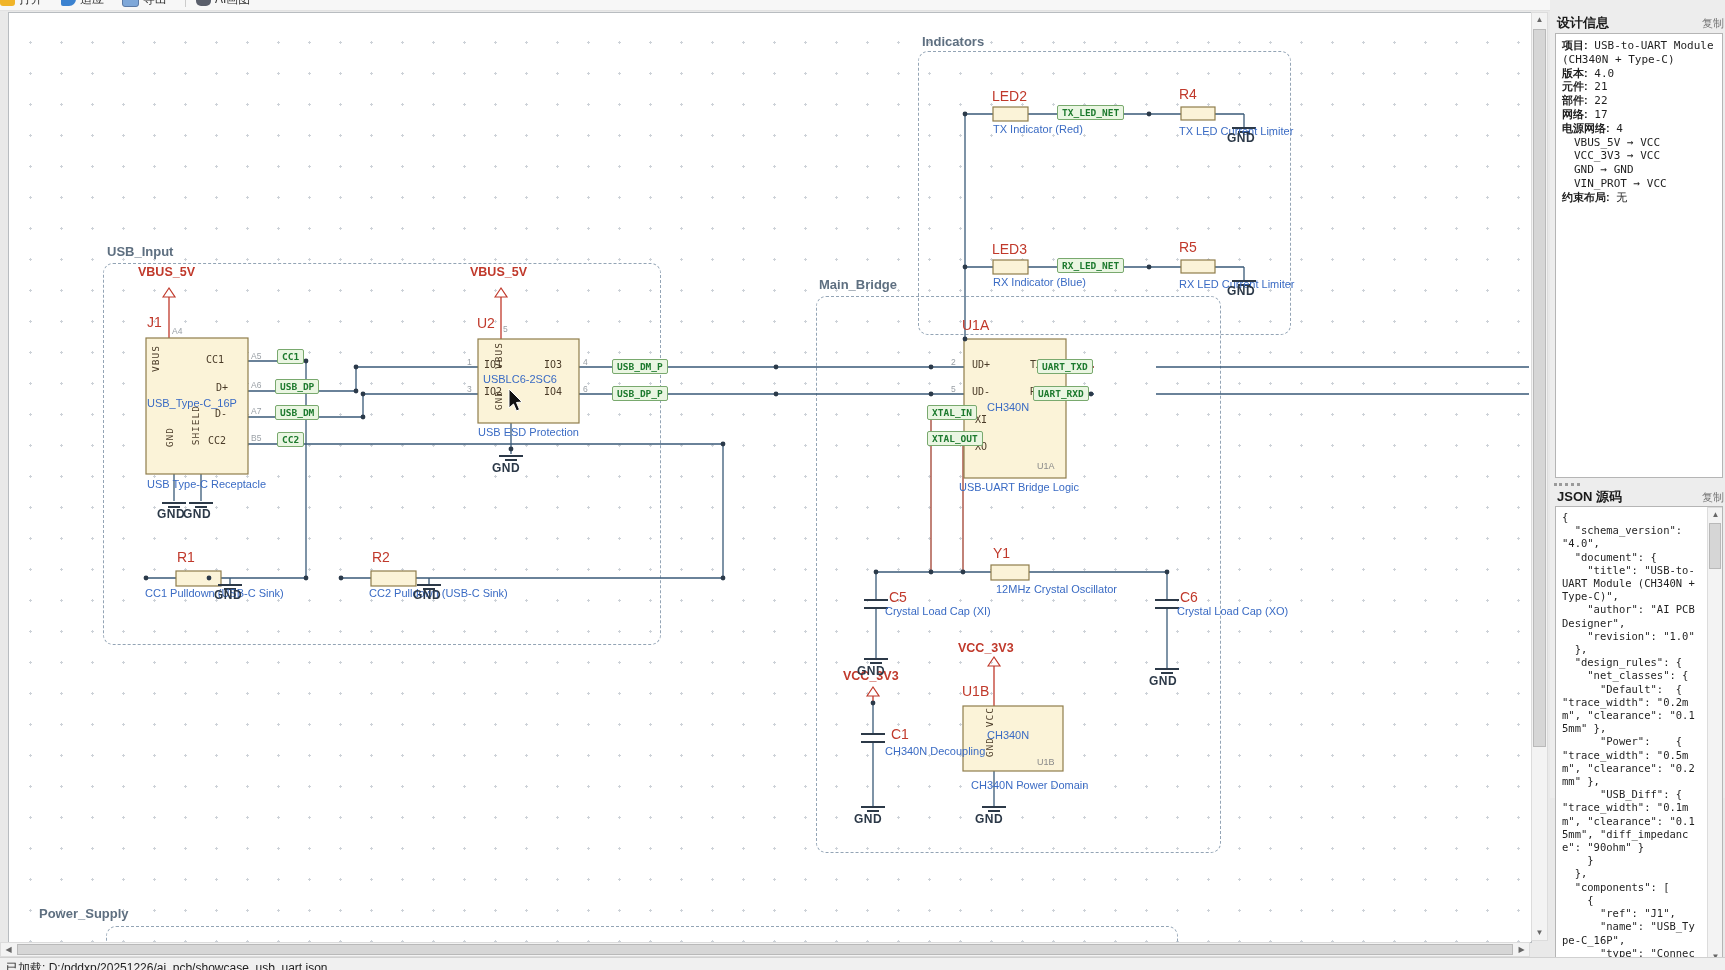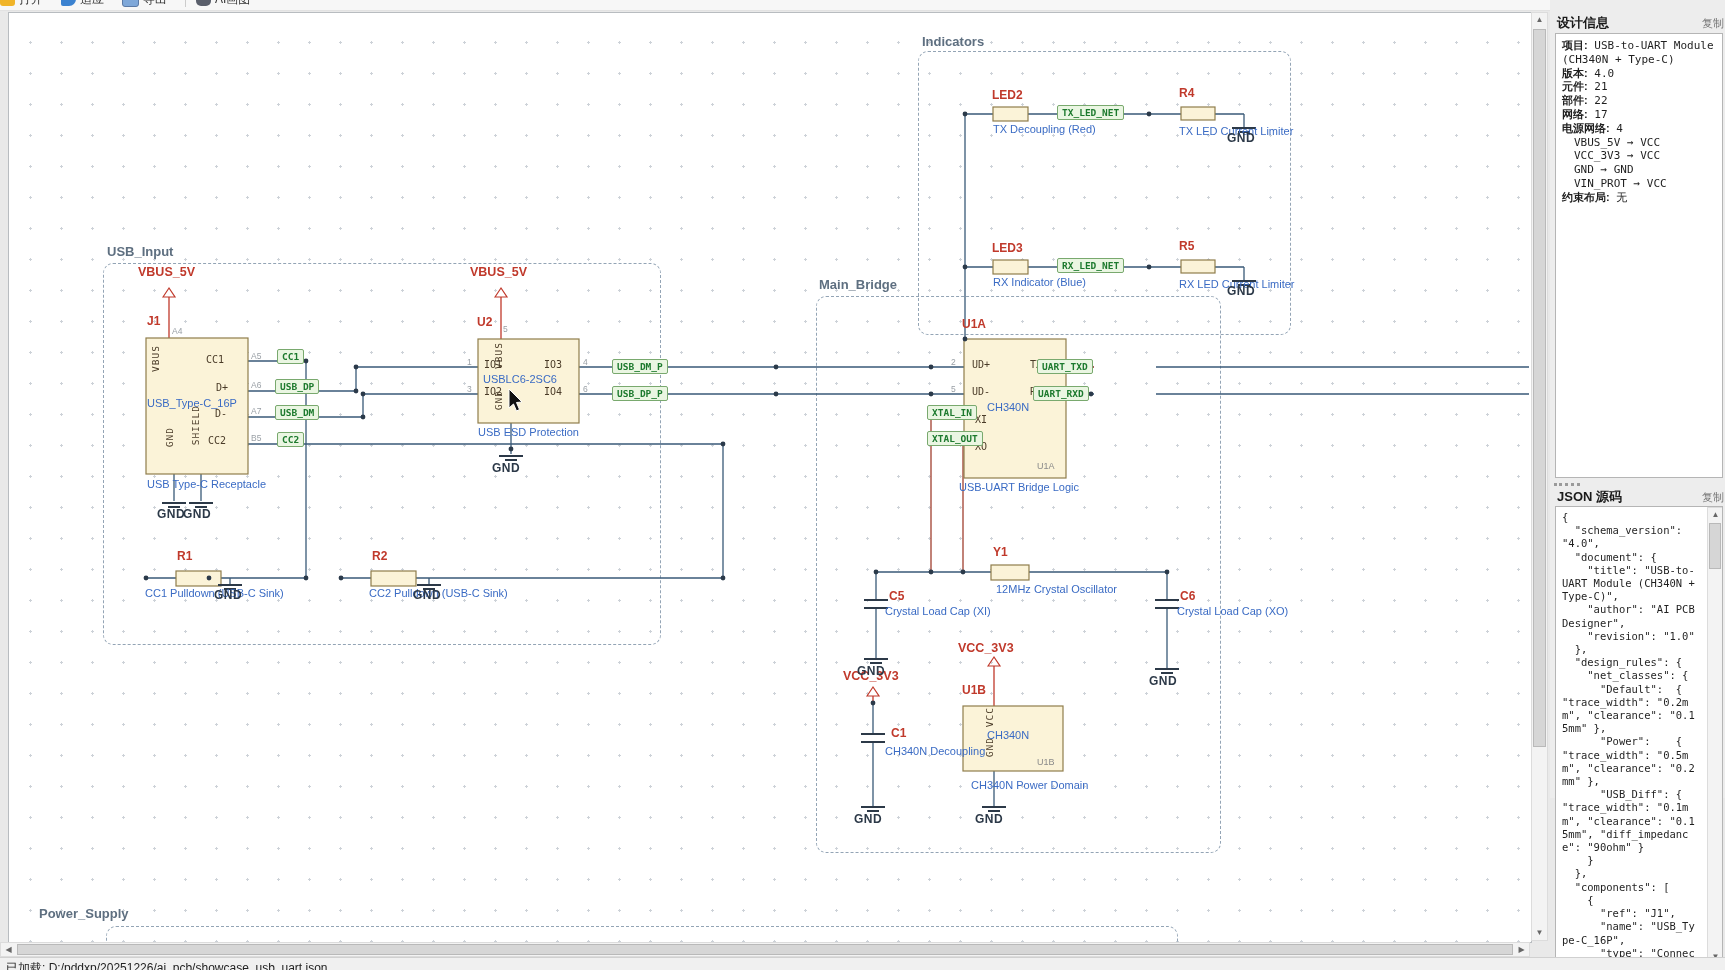--- a/index.html
+++ b/index.html
@@ -14,21 +14,21 @@
   .tsep{width:1px;height:16px;background:#ccc;margin:0 10px 0 0;}
   
   #canvas{position:absolute;left:8px;top:12px;width:1522px;height:929px;background:#fff;
           border:1px solid #b8bcc0;overflow:hidden;
           background-image:radial-gradient(#cdd2d8 1px,transparent 1.4px);
           background-size:31px 31px;background-position:6px 14px;}
   #sheet{position:absolute;left:-8px;top:-12px;width:1725px;height:970px;}
   #wires{position:absolute;left:0;top:0;pointer-events:none;}
   .secbox{position:absolute;border:1px dashed #93a4b5;border-radius:10px;}
   .sec{position:absolute;font-weight:bold;font-size:13px;color:#5e6f80;white-space:nowrap;}
-  .ref{position:absolute;font-weight:bold;font-size:12px;color:#c0392b;white-space:nowrap;}
+  .ref{position:absolute;font-weight:normal;font-size:14px;color:#c0392b;white-space:nowrap;}
   .val{position:absolute;font-size:11px;color:#3a6bc4;white-space:nowrap;}
   .desc{position:absolute;font-size:11px;color:#3a6bc4;white-space:nowrap;}
   .pname{position:absolute;font-family:"DejaVu Sans Mono",monospace;font-size:10px;color:#4a3b28;white-space:nowrap;}
   .vt{position:absolute;writing-mode:vertical-rl;transform:rotate(180deg);
       font-family:"DejaVu Sans Mono",monospace;font-size:9.5px;color:#4a3b28;letter-spacing:1px;}
   .pnum{position:absolute;font-size:8.5px;color:#9aa0a6;white-space:nowrap;}
   .tag{position:absolute;font-size:9px;color:#8a8a8a;white-space:nowrap;}
   .net{position:absolute;font-family:"DejaVu Sans Mono",monospace;font-weight:bold;font-size:9.5px;
        color:#1d7a2e;background:#eaf6e2;border:1px solid #79a96e;border-radius:2px;
        padding:1px 4px;white-space:nowrap;line-height:11px;}
@@ -205,21 +205,21 @@
   <div class="desc" style="left:146px;top:477px">USB Type-C Receptacle</div>
   <div class="desc" style="left:477px;top:425px">USB ESD Protection</div>
   <div class="desc" style="left:958px;top:480px">USB-UART Bridge Logic</div>
   <div class="desc" style="left:970px;top:778px">CH340N Power Domain</div>
   <div class="desc" style="left:995px;top:582px">12MHz Crystal Oscillator</div>
   <div class="desc" style="left:884px;top:604px">Crystal Load Cap (XI)</div>
   <div class="desc" style="left:1176px;top:604px">Crystal Load Cap (XO)</div>
   <div class="desc" style="left:884px;top:744px">CH340N Decoupling</div>
   <div class="desc" style="left:144px;top:586px">CC1 Pulldown (USB-C Sink)</div>
   <div class="desc" style="left:368px;top:586px">CC2 Pulldown (USB-C Sink)</div>
-  <div class="desc" style="left:992px;top:122px">TX Decoupling (Red)</div>
+  <div class="desc" style="left:992px;top:122px">TX Indicator (Red)</div>
   <div class="desc" style="left:992px;top:275px">RX Indicator (Blue)</div>
   <div class="desc" style="left:1178px;top:124px">TX LED Current Limiter</div>
   <div class="desc" style="left:1178px;top:277px">RX LED Current Limiter</div>
 
   <div class="vt" style="left:149px;top:344px">VBUS</div>
   <div class="vt" style="left:163px;top:426px">GND</div>
   <div class="vt" style="left:189px;top:404px">SHIELD</div>
   <div class="pname" style="left:205px;top:353px">CC1</div>
   <div class="pname" style="left:215px;top:381px">D+</div>
   <div class="pname" style="left:214px;top:407px">D-</div>

